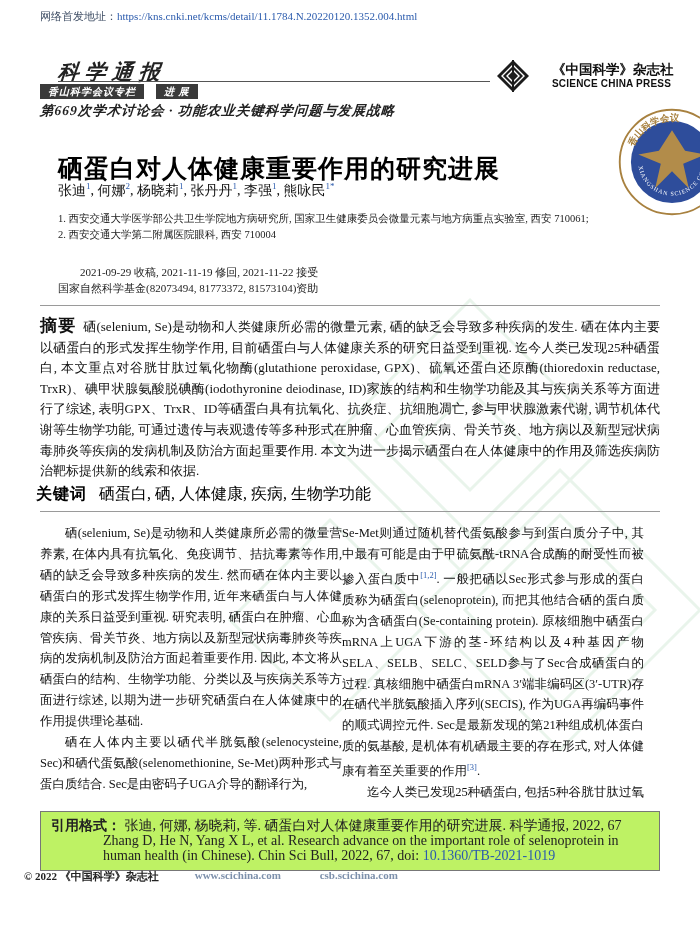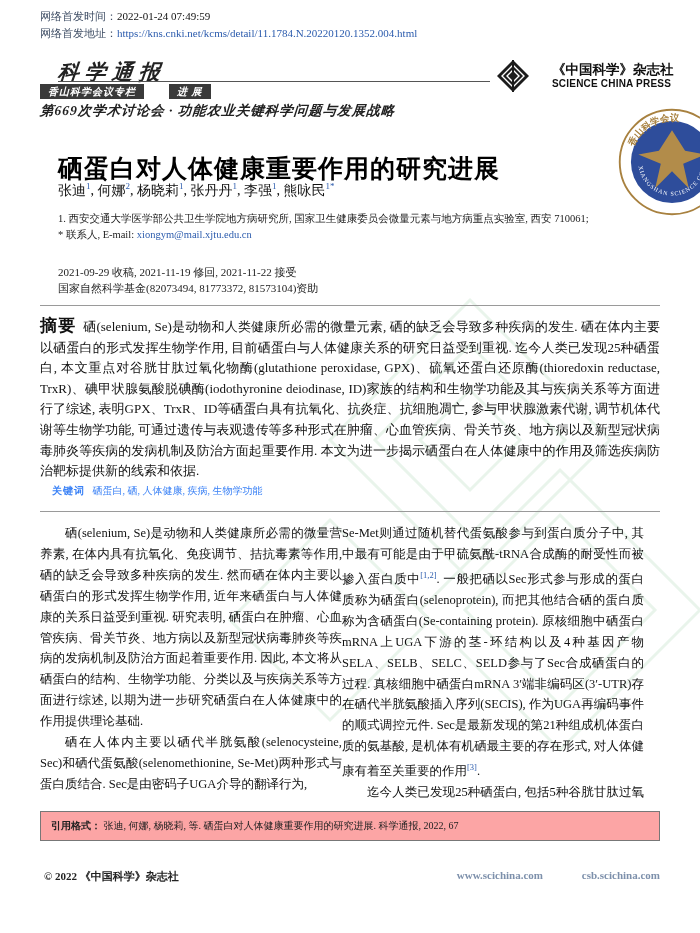--- a/index.html
+++ b/index.html
@@ -18,62 +18,62 @@
   .journal-logo {
     position:absolute; top:58px; left:58px;
     font-size:21px; font-weight:bold; font-style:italic; letter-spacing:6px; color:#222;
     transform:skewX(-6deg);
   }
   .masthead-rule { position:absolute; top:81px; left:58px; width:432px; border-top:1.6px solid #555; }
   .press { position:absolute; top:59px; left:496px; display:flex; align-items:center; gap:22px; }
   .press-text { line-height:1.15; }
   .press-cn { font-size:13.5px; font-weight:bold; color:#111; }
   .press-en { font-size:10px; font-weight:bold; font-family:"Liberation Sans",sans-serif; color:#111; letter-spacing:.2px; }
-  .badges { position:absolute; top:84px; left:40px; display:flex; gap:25px; }
+  .badges { position:absolute; top:84px; left:40px; display:flex; gap:12px; }
   .badge {
     background:#3a3a3a; color:#fff; font-size:10px; line-height:15px; padding:0 8px;
     font-style:italic; font-weight:bold; letter-spacing:1px;
   }
   .conference-line {
     position:absolute; top:102px; left:40px; font-size:13.5px; font-weight:bold; font-style:italic;
     color:#222; letter-spacing:1px; transform:skewX(-4deg);
   }
   .seal { position:absolute; top:106px; right:-28px; width:112px; height:112px; }
   
   .paper-title { position:absolute; top:152px; left:58px; font-size:25px; font-weight:bold; letter-spacing:1px; color:#000; }
   .authors-line { position:absolute; top:181px; left:58px; font-size:14px; color:#111; }
   .authors-line sup { color:#2b5bad; font-size:9px; }
   .affiliations { position:absolute; top:211px; left:58px; font-size:10.5px; line-height:15.5px; color:#222; }
   .affiliations a { color:#2b5bad; text-decoration:none; }
-  .history-block { position:absolute; top:264px; left:58px; font-size:11px; line-height:16px; color:#222; }
+  .history-block { position:absolute; top:264px; left:58px; font-size:11px; line-height:16px; color:#222;text-align:right; }
   .rule { position:absolute; left:40px; right:40px; border-top:1px solid #9a9a9a; }
   .rule1 { top:305px; } .rule2 { top:511px; }
   
   .abstract { position:absolute; top:316px; left:40px; width:620px; font-size:13px; line-height:20.6px; text-align:justify; color:#111; }
   .abstract b { font-family:"Liberation Sans",sans-serif; font-size:17px; letter-spacing:1px; }
-  .keywords { position:absolute; top:484px; left:52px; width:620px; font-size:10px; color:#3b82f6; }
+  .keywords { position:absolute; top:484px; left:36px; width:620px; font-size:16px; color:#000000; }
   .keywords b { font-family:"Liberation Sans",sans-serif; letter-spacing:1px; }
   
   .columns { position:absolute; top:523px; left:40px; width:620px; height:280px; display:flex; overflow:hidden; }
   .col { width:302px; font-size:12.5px; line-height:20.9px; text-align:justify; color:#111; }
   .col p.indent { text-indent:2em; }
   .col sup { color:#2b5bad; font-size:8.5px; }
   .section-heading { font-family:"Liberation Sans",sans-serif; font-weight:bold; font-size:14.5px; margin:10px 0 8px 0; color:#000; }
   .section-heading .no { margin-right:14px; }
   
   .citebox {
     position:absolute; top:811px; left:40px; right:40px;
-    background:#fca5a5; border:1px solid #777; padding:6px 10px 7px 10px;
-    font-size:10px; line-height:15px; color:#222;
+    background:#bef264; border:1px solid #777; padding:6px 10px 7px 10px;
+    font-size:14px; line-height:15px; color:#222;
   }
   .citebox .lbl { font-weight:bold; font-family:"Liberation Sans",sans-serif; }
   .citebox .en { display:block; padding-left:52px; }
   .citebox a { color:#2b5bad; text-decoration:none; }
   
-  .footer { position:absolute; top:869px; left:44px; right:40px; display:flex; justify-content:space-between; font-size:11px; }
+  .footer { position:absolute; top:869px; left:24px; right:40px; display:flex; justify-content:flex-start; font-size:11px; }
   .footer .copy { color:#222; font-weight:bold; }
   .footer .links a { color:#7d90ab; text-decoration:none; margin-left:36px;font-weight:bold; }
   .watermark { position:absolute; top:0; left:0; pointer-events:none; }
 </style>
 </head>
 <body>
 
 <div class="page">
 
   <svg class="watermark" width="700" height="933" viewBox="0 0 700 933">
@@ -81,21 +81,20 @@
       <path d="M470 300 L610 440 L470 580 L330 440 Z"></path>
       <path d="M470 345 L565 440 L470 535 L375 440 Z"></path>
       <path d="M470 390 L520 440 L470 490 L420 440 Z"></path>
       <path d="M560 470 L700 610 L560 750 L420 610 Z"></path>
       <path d="M560 515 L655 610 L560 705 L465 610 Z"></path>
       <path d="M330 520 L430 620 L330 720 L230 620 Z"></path>
     </g>
   </svg>
 
   <div class="top-meta">
-    <div><span>网络首发时间：</span><span class="val">2022-01-24 07:49:59</span></div>
     <div><span>网络首发地址：</span><a href="#">https://kns.cnki.net/kcms/detail/11.1784.N.20220120.1352.004.html</a></div>
   </div>
 
   <div class="journal-logo">科学通报</div>
   <div class="masthead-rule"></div>
 
   <div class="press">
     <svg width="34" height="34" viewBox="0 0 34 34">
       <path d="M17 1 L33 17 L17 33 L1 17 Z" fill="#1c1c1c"></path>
       <path d="M17 6 L28 17 L17 28 L6 17 Z" fill="none" stroke="#fff" stroke-width="1.4"></path>
@@ -127,21 +126,21 @@
   </svg>
 
   <h1 class="paper-title">硒蛋白对人体健康重要作用的研究进展</h1>
 
   <div class="authors-line">
     <span><span>张迪</span><sup>1</sup><span>, </span></span><span><span>何娜</span><sup>2</sup><span>, </span></span><span><span>杨晓莉</span><sup>1</sup><span>, </span></span><span><span>张丹丹</span><sup>1</sup><span>, </span></span><span><span>李强</span><sup>1</sup><span>, </span></span><span><span>熊咏民</span><sup>1*</sup><span></span></span>
   </div>
 
   <div class="affiliations">
     <div>1. 西安交通大学医学部公共卫生学院地方病研究所, 国家卫生健康委员会微量元素与地方病重点实验室, 西安 710061;</div>
-    <div><span>* 联系人, E-mail: </span><a href="#">xiongym@mail.xjtu.edu.cn</a></div>
+    <div>2. 西安交通大学第二附属医院眼科, 西安 710004</div>
   </div>
 
   <div class="history-block">
     <div>2021-09-29 收稿, 2021-11-19 修回, 2021-11-22 接受</div>
     <div>国家自然科学基金(82073494, 81773372, 81573104)资助</div>
   </div>
 
   <div class="rule rule1"></div>
 
   <p class="abstract"><b>摘要</b>&nbsp;&nbsp;<span>硒(selenium, Se)是动物和人类健康所必需的微量元素, 硒的缺乏会导致多种疾病的发生. 硒在体内主要以硒蛋白的形式发挥生物学作用, 目前硒蛋白与人体健康关系的研究日益受到重视. 迄今人类已发现25种硒蛋白, 本文重点对谷胱甘肽过氧化物酶(glutathione peroxidase, GPX)、硫氧还蛋白还原酶(thioredoxin reductase, TrxR)、碘甲状腺氨酸脱碘酶(iodothyronine deiodinase, ID)家族的结构和生物学功能及其与疾病关系等方面进行了综述, 表明GPX、TrxR、ID等硒蛋白具有抗氧化、抗炎症、抗细胞凋亡, 参与甲状腺激素代谢, 调节机体代谢等生物学功能, 可通过遗传与表观遗传等多种形式在肿瘤、心血管疾病、骨关节炎、地方病以及新型冠状病毒肺炎等疾病的发病机制及防治方面起重要作用. 本文为进一步揭示硒蛋白在人体健康中的作用及筛选疾病防治靶标提供新的线索和依据.</span></p>
@@ -157,20 +156,21 @@
     </div>
     <div class="col">
       <p><span>Se-Met则通过随机替代蛋氨酸参与到蛋白质分子中, 其中最有可能是由于甲硫氨酰-tRNA合成酶的耐受性而被掺入蛋白质中</span><sup>[1,2]</sup><span>. 一般把硒以Sec形式参与形成的蛋白质称为硒蛋白(selenoprotein), 而把其他结合硒的蛋白质称为含硒蛋白(Se-containing protein). 原核细胞中硒蛋白mRNA上UGA下游的茎-环结构以及4种基因产物SELA、SELB、SELC、SELD参与了Sec合成硒蛋白的过程. 真核细胞中硒蛋白mRNA 3′端非编码区(3′-UTR)存在硒代半胱氨酸插入序列(SECIS), 作为UGA再编码事件的顺式调控元件. Sec是最新发现的第21种组成机体蛋白质的氨基酸, 是机体有机硒最主要的存在形式, 对人体健康有着至关重要的作用</span><sup>[3]</sup><span>.</span></p>
       <p class="indent">迄今人类已发现25种硒蛋白, 包括5种谷胱甘肽过氧化物酶(glutathione peroxidase, GPX)、3种硫氧还蛋白还原酶(thioredoxin reductase, TrxR)、3种碘甲状腺</p>
     </div>
   </div>
 
   <div class="citebox">
     <span class="lbl">引用格式：</span>
     <span>张迪, 何娜, 杨晓莉, 等. 硒蛋白对人体健康重要作用的研究进展. 科学通报, 2022, 67</span>
+    <span class="en"><span>Zhang D, He N, Yang X L, et al. Research advance on the important role of selenoprotein in human health (in Chinese). Chin Sci Bull, 2022, 67, doi: </span><a href="#">10.1360/TB-2021-1019</a></span>
   </div>
 
   <div class="footer">
     <span class="copy">© 2022 《中国科学》杂志社</span>
     <span class="links">
       <a href="#">www.scichina.com</a>
       <a href="#">csb.scichina.com</a>
     </span>
   </div>
 

